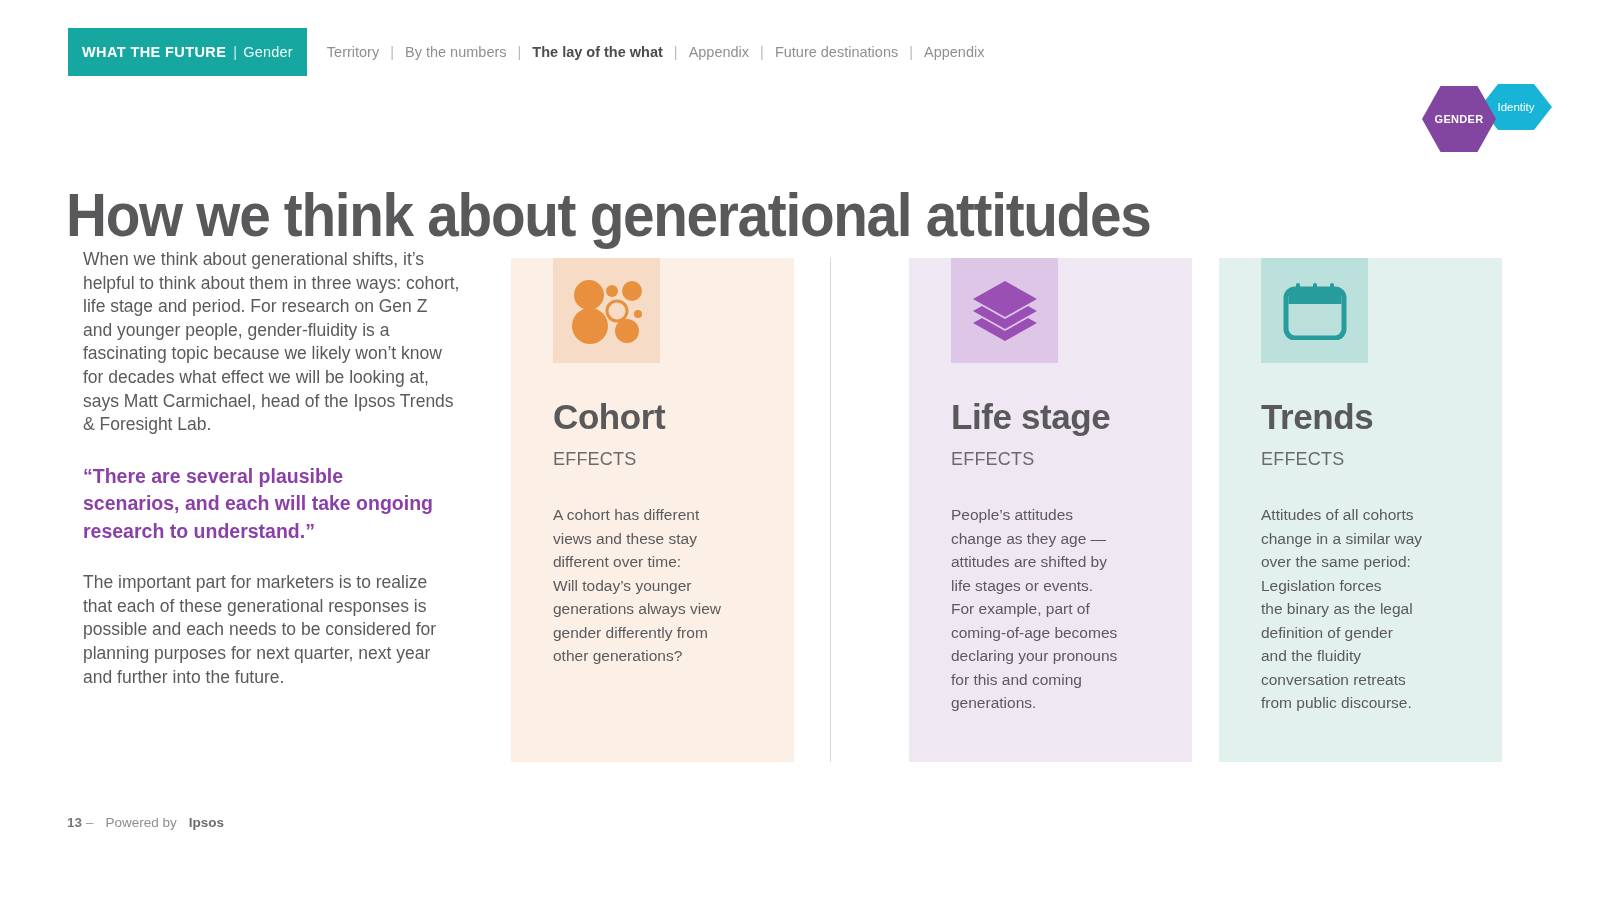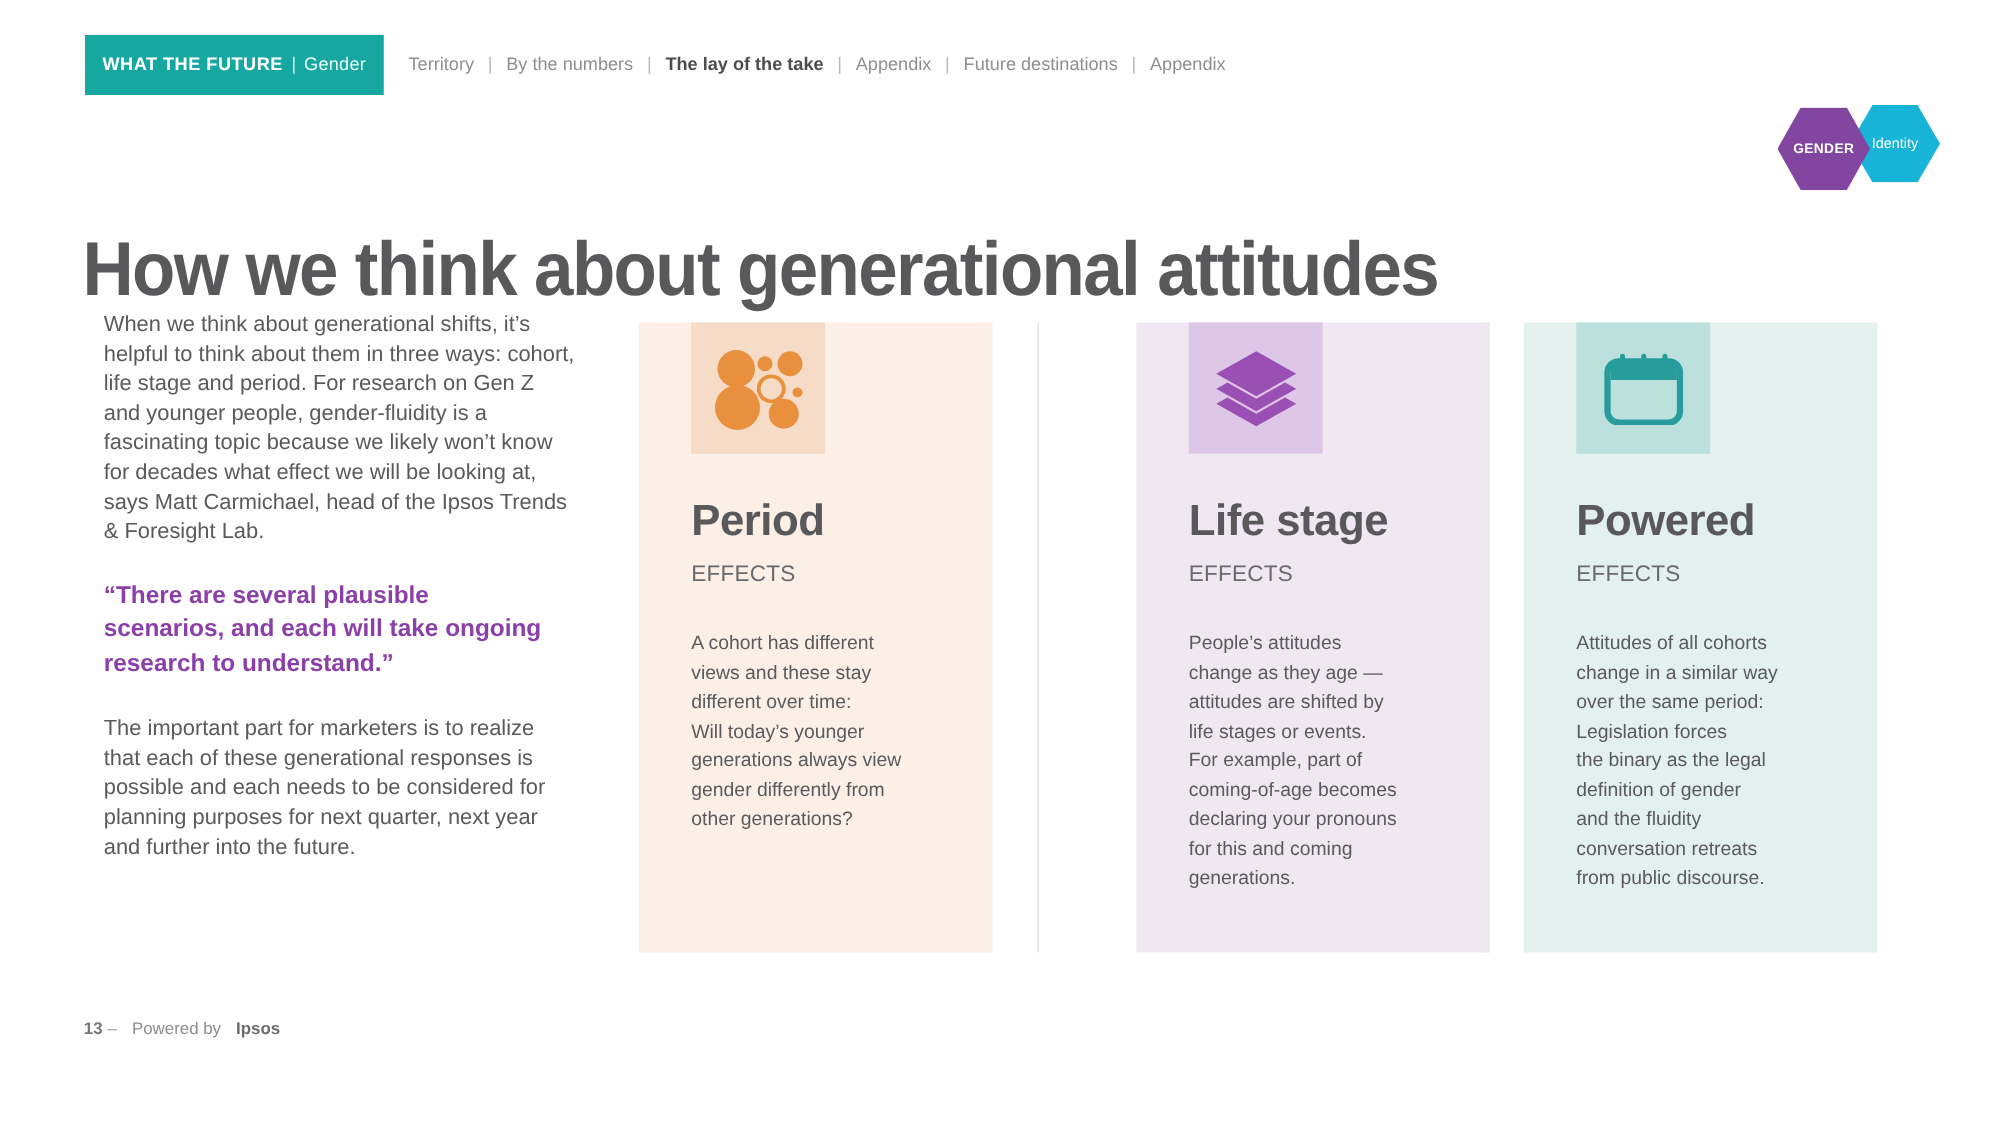--- a/index.html
+++ b/index.html
@@ -95,21 +95,21 @@
     height: 66px;
     background: #8246A0;
     font-size: 11px;
     font-weight: bold;
     letter-spacing: .3px;
   }
   #hex-identity {
     left: 58px;
     top: 0px;
     width: 72px;
-    height: 62px;
+    height: 46px;
     background: #17B4D8;
     font-size: 11.5px;
     font-weight: normal;
   }
 
   
   #page-title {
     position: absolute;
     left: 66px;
     top: 138px;
@@ -236,21 +236,21 @@
   <div id="brand-badge">
     <span class="bt">WHAT THE FUTURE</span>
     <span class="bsep">|</span>
     <span class="bsub">Gender</span>
   </div>
   <nav id="navlinks">
     <span class="navitem">Territory</span>
     <span class="navsep">|</span>
     <span class="navitem">By the numbers</span>
     <span class="navsep">|</span>
-    <span class="navitem active">The lay of the take</span>
+    <span class="navitem active">The lay of the what</span>
     <span class="navsep">|</span>
     <span class="navitem">Appendix</span>
     <span class="navsep">|</span>
     <span class="navitem">Future destinations</span>
     <span class="navsep">|</span>
     <span class="navitem">Appendix</span>
   </nav>
 </div>
 
 <div id="hexlogos">
@@ -278,21 +278,21 @@
     <svg width="74" height="66" viewBox="0 0 74 66">
       <circle cx="19" cy="17" r="15" fill="#E8903E"></circle>
       <circle cx="20" cy="48" r="18" fill="#E8903E"></circle>
       <circle cx="42" cy="13" r="6" fill="#E8903E"></circle>
       <circle cx="62" cy="13" r="10" fill="#E8903E"></circle>
       <circle cx="47" cy="33" r="10" fill="none" stroke="#E8903E" stroke-width="3"></circle>
       <circle cx="68" cy="36" r="4" fill="#E8903E"></circle>
       <circle cx="57" cy="53" r="12" fill="#E8903E"></circle>
     </svg>
   </div>
-  <div class="card-title">Period</div>
+  <div class="card-title">Cohort</div>
   <div class="card-sub">EFFECTS</div>
   <div class="card-body">A cohort has different
 views and these stay
 different over time:
 Will today’s younger
 generations always view
 gender differently from
 other generations?</div>
 </div>
 
@@ -320,21 +320,21 @@
 <div class="card" id="card-period">
   <div class="card-icon-box">
     <svg width="64" height="58" viewBox="0 0 64 58">
       <rect x="13" y="1" width="4" height="12" rx="2" fill="#269C9C"></rect>
       <rect x="30" y="1" width="4" height="12" rx="2" fill="#269C9C"></rect>
       <rect x="47" y="1" width="4" height="12" rx="2" fill="#269C9C"></rect>
       <rect x="3" y="7" width="58" height="49" rx="9" fill="none" stroke="#269C9C" stroke-width="5"></rect>
       <path d="M5.5 9 H58.5 V22 H5.5 Z" fill="#269C9C"></path>
     </svg>
   </div>
-  <div class="card-title">Powered</div>
+  <div class="card-title">Trends</div>
   <div class="card-sub">EFFECTS</div>
   <div class="card-body">Attitudes of all cohorts
 change in a similar way
 over the same period:
 Legislation forces
 the binary as the legal
 definition of gender
 and the fluidity
 conversation retreats
 from public discourse.</div>

